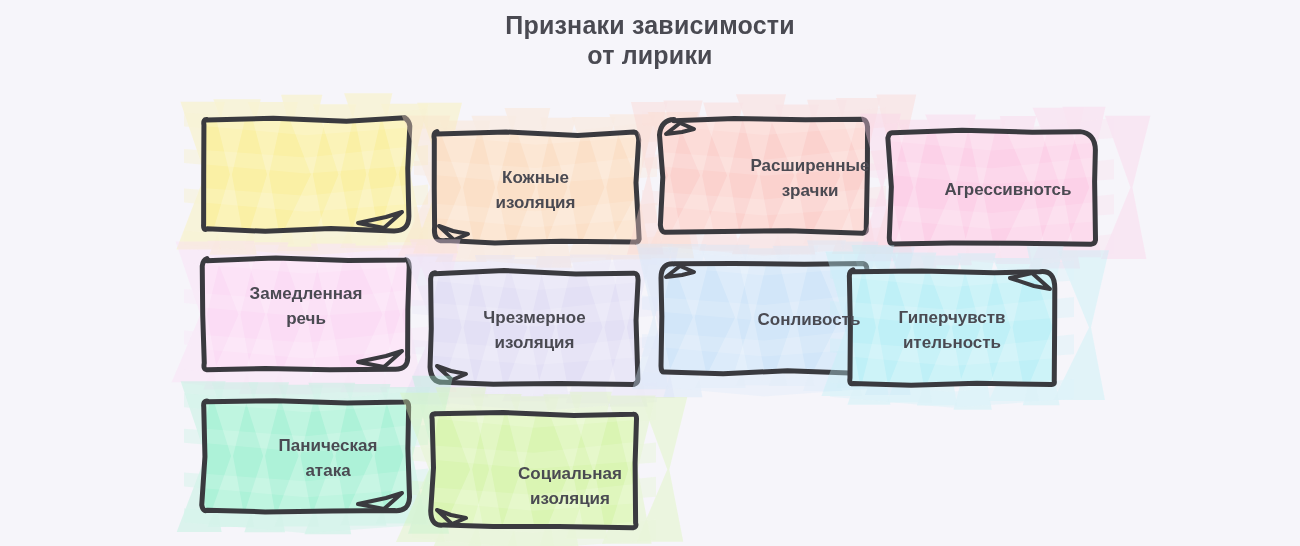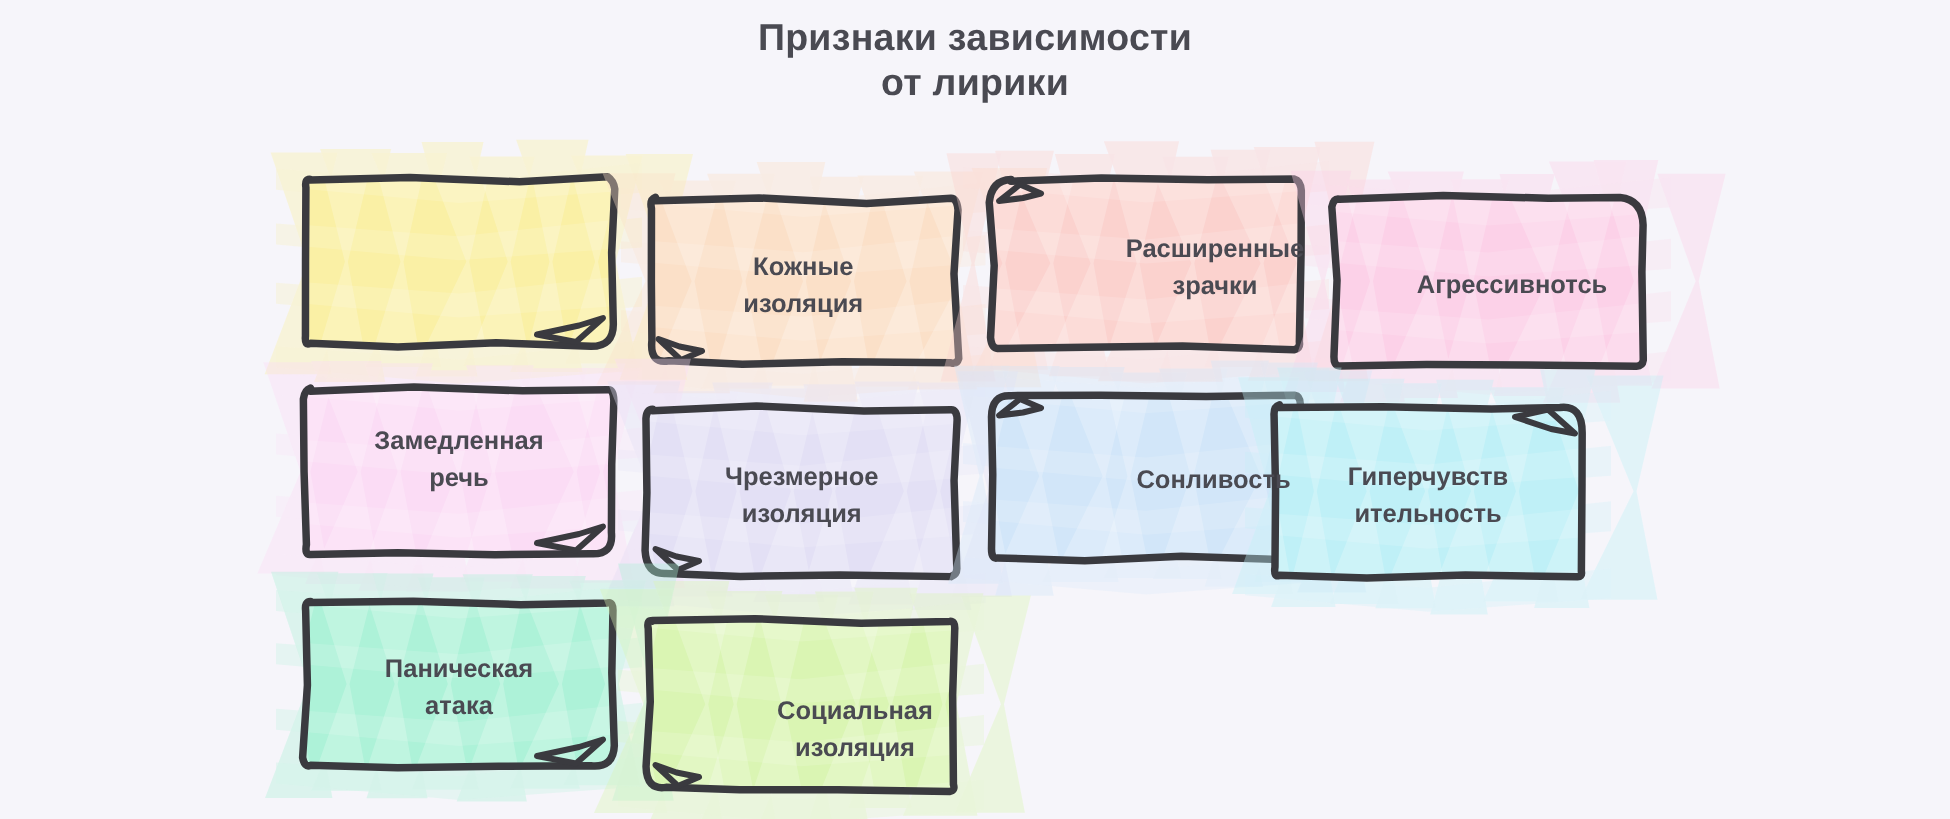--- a/index.html
+++ b/index.html
@@ -433,21 +433,21 @@
             <path d="M 179.5162788121961 -11.890770631842315 L 201.4241771637462 57 L 175.5162788121961 134.2909189495258 L 217.4241771637462 134.2909189495258 L 203.4241771637462 57 L 221.4241771637462 -11.890770631842315 Z" fill="#ffffff" opacity="0.22"></path>
             <path d="M 212.1754384371452 -22.635376387275755 L 236.9239167305641 57 L 208.1754384371452 135.18598179658875 L 252.9239167305641 135.18598179658875 L 238.9239167305641 57 L 256.9239167305641 -22.635376387275755 Z" fill="#ffffff" opacity="0.22"></path>
             <path d="M -18 -11.695779683068395 L 104 -2.6957796830683947 L 226 -15.695779683068395 L 226 4.304220316931605 L 104 13.304220316931605 L -18 2.3042203169316053 Z" fill="#ffffff" opacity="0.14"></path>
             <path d="M -18 28.211584363132715 L 104 37.211584363132715 L 226 24.211584363132715 L 226 44.211584363132715 L 104 53.211584363132715 L -18 42.211584363132715 Z" fill="#ffffff" opacity="0.14"></path>
             <path d="M -18 73.35058726556599 L 104 82.35058726556599 L 226 69.35058726556599 L 226 89.35058726556599 L 104 98.35058726556599 L -18 87.35058726556599 Z" fill="#ffffff" opacity="0.14"></path>
             <path d="M -18 112.1567600145936 L 104 121.1567600145936 L 226 108.1567600145936 L 226 128.1567600145936 L 104 137.1567600145936 L -18 126.1567600145936 Z" fill="#ffffff" opacity="0.14"></path>
           </g>
           <path d="M 5 2.690753186494112 L 73.50316662490367 1.7817353092134 L 145.12098594754934 4.089762083441019 L 203 2.9873571753501893 Q 207 1.8577172867953777 206.62222058922052 9 L 205.88168980553746 49.778979757428175 L 207.53615063652396 98 Q 207 113 192 111.49367756098509 L 130.3576162172854 111.889494484663 L 63.16250120922923 112.88070979863406 L 5 111.23298885896801 Q 1 113 -0.26410874426364916 106 L 2.9478720627725123 57.70070392936468 L 1.7634432591497897 8 Q 1 2 5 1.946353816986084 Z" fill="none" stroke="#3a3a3f" stroke-width="5" stroke-linejoin="round" stroke-linecap="round"></path>
           <path d="M 200 94 L 182 110 L 156 105 L 184 99 Z" fill="none" stroke="#3a3a3f" stroke-width="4" stroke-linejoin="round" stroke-linecap="round"></path>
         </svg>
-        <div class="card-label" style="top: 34px;">Паническая
+        <div class="card-label" style="top: 34px; padding-left: 22px;">Паническая
 атака</div>
       </div>
       <div class="card" style="left: 430px; top: 411px; width: 208px; height: 117px;">
         <svg width="208" height="117" viewBox="0 0 208 117">
           <defs>
             <clipPath id="clip-9">
               <path d="M 5 2.661127842962742 L 73.37822507098316 1.4416957765817642 L 144.01793227419256 4.474117903411388 L 203 3.2585933543741703 Q 207 2.858607178926468 206.46992009207605 9 L 205.09668042212724 52.18505886867642 L 205.61880113780498 112 Q 207 116 203 116.71932235583662 L 128.5597664794326 115.45459503307939 L 63.1528539776802 115.42261565849185 L 14 113.88436865955592 Q 1 116 0.6984648175537587 100 L 3.5058561831712725 56.91871067509055 L 2.141872613132 8 Q 1 2 5 3.066791055351496 Z"></path>
             </clipPath>
           </defs>
           <g opacity="0.45">

